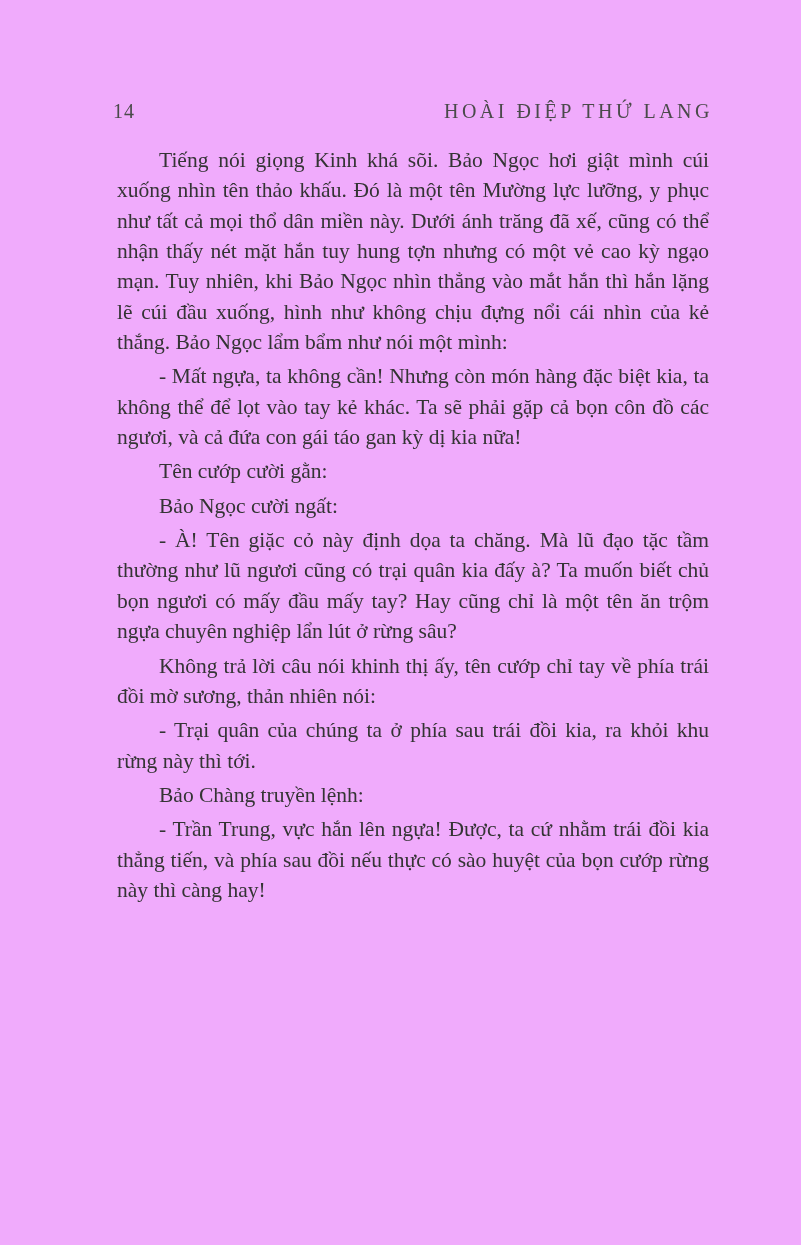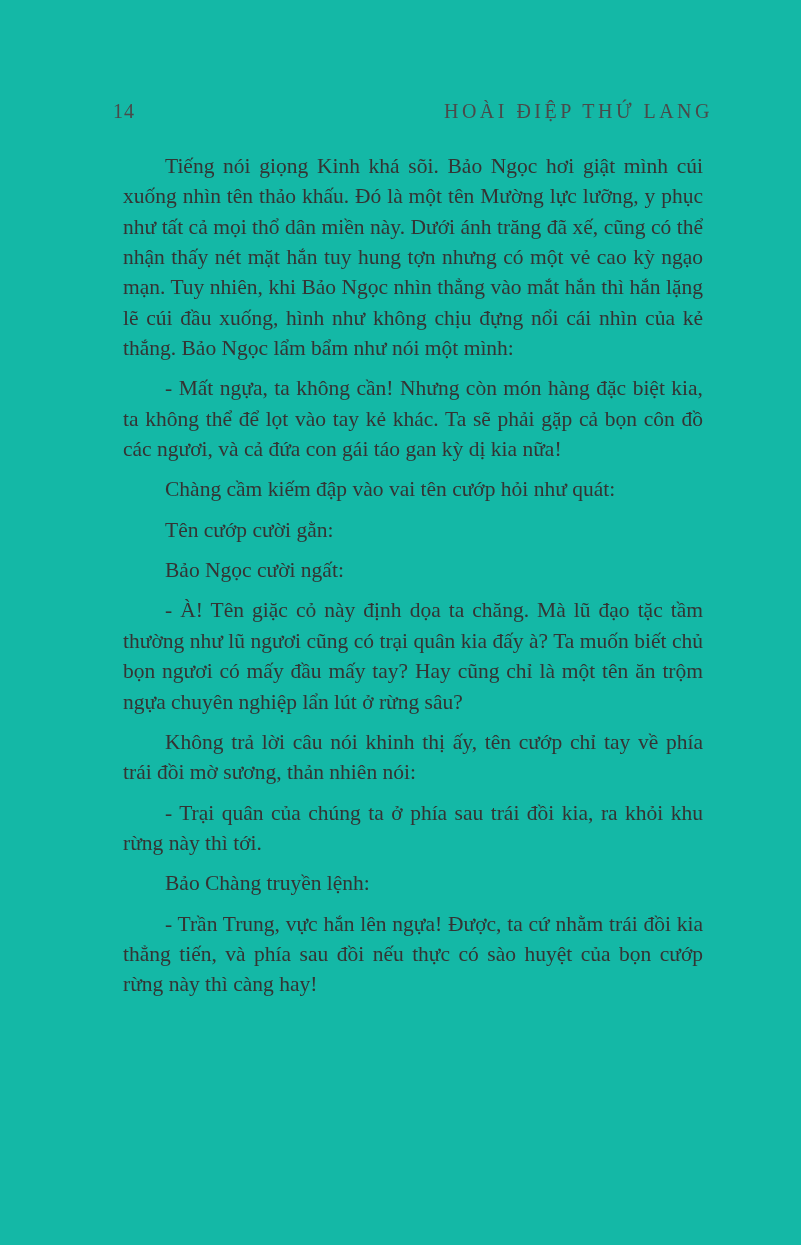--- a/index.html
+++ b/index.html
@@ -4,21 +4,21 @@
 <style>
   html, body {
     margin: 0;
     padding: 0;
     background: #ffffff;
   }
   .page {
     position: relative;
     width: 801px;
     height: 1245px;
-    background: #14b8a6;
+    background: #f0abfc;
     overflow: hidden;
     font-family: "Liberation Serif", "DejaVu Serif", serif;
   }
   .running-head {
     position: absolute;
     top: 100px;
     left: 113px;
     width: 600px;
     height: 30px;
   }
@@ -45,39 +45,38 @@
     position: absolute;
     top: 141px;
     left: 113px;
     width: 600px;
     color: #343434;
     font-size: 21.5px;
     line-height: 30.35px;
     text-align: justify;
   }
   .body-text p {
-    margin: 10px;
+    margin: 4px;
     padding: 0;
     text-indent: 42px;
   }
 </style>
 </head>
 <body>
 
 <div class="page">
 
   <div class="running-head">
     <span class="page-number">14</span>
     <span class="running-title">HOÀI ĐIỆP THỨ LANG</span>
   </div>
 
   <div class="body-text">
     <p>Tiếng nói giọng Kinh khá sõi. Bảo Ngọc hơi giật mình cúi xuống nhìn tên thảo khấu. Đó là một tên Mường lực lưỡng, y phục như tất cả mọi thổ dân miền này. Dưới ánh trăng đã xế, cũng có thể nhận thấy nét mặt hắn tuy hung tợn nhưng có một vẻ cao kỳ ngạo mạn. Tuy nhiên, khi Bảo Ngọc nhìn thẳng vào mắt hắn thì hắn lặng lẽ cúi đầu xuống, hình như không chịu đựng nổi cái nhìn của kẻ thắng. Bảo Ngọc lẩm bẩm như nói một mình:</p>
     <p>- Mất ngựa, ta không cần! Nhưng còn món hàng đặc biệt kia, ta không thể để lọt vào tay kẻ khác. Ta sẽ phải gặp cả bọn côn đồ các ngươi, và cả đứa con gái táo gan kỳ dị kia nữa!</p>
-    <p>Chàng cầm kiếm đập vào vai tên cướp hỏi như quát:</p>
     <p>Tên cướp cười gằn:</p>
     <p>Bảo Ngọc cười ngất:</p>
     <p>- À! Tên giặc cỏ này định dọa ta chăng. Mà lũ đạo tặc tầm thường như lũ ngươi cũng có trại quân kia đấy à? Ta muốn biết chủ bọn ngươi có mấy đầu mấy tay? Hay cũng chỉ là một tên ăn trộm ngựa chuyên nghiệp lẩn lút ở rừng sâu?</p>
     <p>Không trả lời câu nói khinh thị ấy, tên cướp chỉ tay về phía trái đồi mờ sương, thản nhiên nói:</p>
     <p>- Trại quân của chúng ta ở phía sau trái đồi kia, ra khỏi khu rừng này thì tới.</p>
     <p>Bảo Chàng truyền lệnh:</p>
     <p>- Trần Trung, vực hắn lên ngựa! Được, ta cứ nhằm trái đồi kia thẳng tiến, và phía sau đồi nếu thực có sào huyệt của bọn cướp rừng này thì càng hay!</p>
   </div>
 
 </div>

